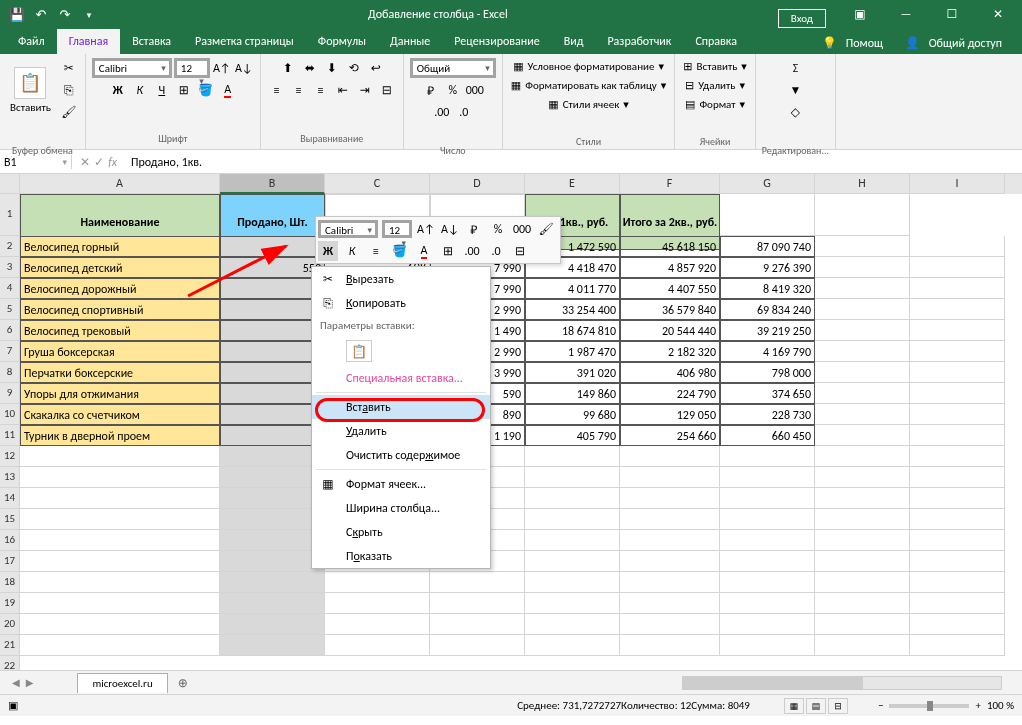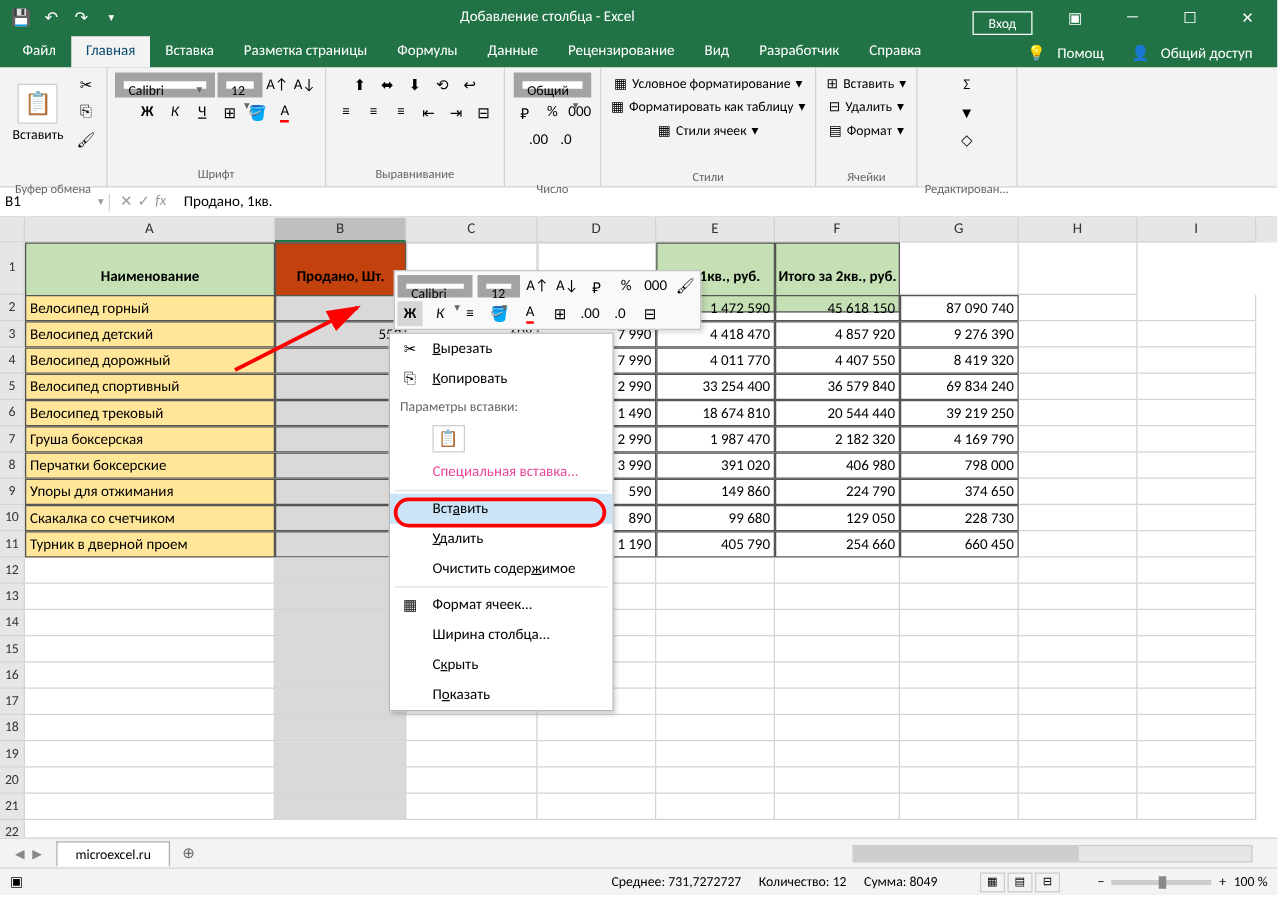--- a/index.html
+++ b/index.html
@@ -10,43 +10,43 @@
 .titlebar .qat { display: flex; gap: 6px; align-items: center; padding-left: 4px; }
 .titlebar .qat span { width: 18px; height: 18px; display: inline-flex; align-items: center; justify-content: center; font-size: 13px; }
 .titlebar .title { flex: 1; text-align: center; font-size: 12px; }
 .titlebar .right { display: flex; gap: 6px; align-items: flex-end; }
 .titlebar .right .btn { width: 40px; height: 28px; display: flex; align-items: center; justify-content: center; font-size: 12px; }
 .titlebar .login { border: 1px solid #fff; padding: 2px 12px; font-size: 11px; margin-right: 8px; }
 
 
 .ribbon-tabs { background: #217346; height: 26px; display: flex; align-items: flex-end; padding-left: 6px; color: #fff; }
 .ribbon-tabs .tab { padding: 5px 12px 6px; font-size: 12px; cursor: pointer; }
-.ribbon-tabs .tab.active { background: #f3f3f3; color: #0c4a6e; }
+.ribbon-tabs .tab.active { background: #f3f3f3; color: #6d28d9; }
 .ribbon-tabs .spacer { flex: 1; }
 .ribbon-tabs .help-icons { display: flex; gap: 4px; padding-right: 8px; align-items: center; }
 .ribbon-tabs .help-icons span { padding: 4px 6px; font-size: 12px; }
 
 
 .ribbon { background: #f3f3f3; height: 96px; border-bottom: 1px solid #d4d4d4; display: flex; }
 .group { border-right: 1px solid #d4d4d4; padding: 4px 6px 2px; display: flex; flex-direction: column; }
 .group-body { flex: 1; display: flex; align-items: center; gap: 4px; }
 .group-title { text-align: center; font-size: 10px; color: #666; padding: 2px 0; margin-top: 20px; }
 .btn-lg { display: flex; flex-direction: column; align-items: center; padding: 2px 4px; gap: 2px; }
 .btn-lg .ic { width: 32px; height: 32px; background: #fff; border: 1px solid #ccc; display: flex; align-items: center; justify-content: center; font-size: 18px; }
 .btn-lg .lbl { font-size: 11px; }
 .col { display: flex; flex-direction: column; gap: 2px; }
 .row { display: flex; gap: 2px; align-items: center; }
 .ic-sm { width: 20px; height: 20px; display: inline-flex; align-items: center; justify-content: center; font-size: 12px; border: 1px solid transparent; }
-.combo { border: 7px solid #a3a3a3; background: #fff; font-size: 11px; padding: 1px 16px 1px 4px; height: 20px; position: relative; }
+.combo { border: 3px solid #a3a3a3; background: #fff; font-size: 11px; padding: 1px 16px 1px 4px; height: 20px; position: relative; }
 .combo::after { content: '▾'; position: absolute; right: 3px; font-size: 9px; color: #666; }
 .ribbon-btn-txt { display: flex; align-items: center; gap: 4px; font-size: 11px; padding: 2px; }
 
 
 .formula-row { height: 24px; display: flex; border-bottom: 1px solid #d4d4d4; align-items: center; }
-.name-box { width: 88px; border-right: 1px solid #d4d4d4; padding: 0 4px; font-size: 12px; display: flex; align-items: center; justify-content: space-between; }
+.name-box { width: 72px; border-right: 1px solid #d4d4d4; padding: 0 4px; font-size: 12px; display: flex; align-items: center; justify-content: space-between; }
 .fx-btns { display: flex; gap: 4px; padding: 0 8px; color: #999; }
 .formula-input { flex: 1; padding: 0 6px; font-size: 12px; }
 
 
 .grid-area { position: relative; height: 496px; overflow: hidden; }
 .row-hdr, .col-hdr, .cell { border-right: 1px solid #d4d4d4; border-bottom: 1px solid #d4d4d4; font-size: 12px; }
 .col-hdrs { display: flex; height: 20px; background: #e6e6e6; }
 .select-all { width: 20px; border-right: 1px solid #d4d4d4; border-bottom: 1px solid #d4d4d4; background: #e6e6e6; }
 .col-hdr { text-align: center; line-height: 19px; color: #333; }
 .col-hdr.sel { background: #bfbfbf; border-bottom: 2px solid #217346; }
@@ -80,28 +80,28 @@
 .red-arrow { position: absolute; left: 166px; top: 47px; z-index: 5; pointer-events: none; }
 
 
 .mini-toolbar { position: absolute; left: 295px; top: 22px; width: 246px; height: 48px; background: #f9f9f9; border: 1px solid #c6c6c6; box-shadow: 2px 2px 4px rgba(0,0,0,.15); z-index: 10; display: flex; flex-direction: column; padding: 2px; gap: 2px; }
 .mini-toolbar .row { gap: 4px; }
 .mini-toolbar .combo { height: 18px; }
 
 
 .sheet-tabs { height: 24px; border-top: 1px solid #d4d4d4; display: flex; align-items: center; background: #f3f3f3; }
 .sheet-tabs .nav { display: flex; gap: 6px; padding: 0 12px; color: #888; font-size: 10px; }
-.sheet-tab { background: #fff; border: 1px solid #aeaeae; border-bottom: none; padding: 3px 14px; font-size: 11px; }
+.sheet-tab { background: #fff; border: 1px solid #aeaeae; border-bottom: none; padding: 3px 14px; font-size: 11px; margin-left: 32px; }
 .sheet-tabs .add { padding: 0 10px; color: #666; }
 .hscroll { flex: 1; display: flex; justify-content: flex-end; padding-right: 20px; }
 .hscroll-bar { width: 320px; height: 14px; background: #e6e6e6; border: 1px solid #ccc; position: relative; }
 .hscroll-bar::before { content: ''; position: absolute; left: 0; width: 180px; height: 100%; background: #cdcdcd; }
 .status-bar { height: 22px; background: #f3f3f3; border-top: 1px solid #d4d4d4; display: flex; align-items: center; font-size: 11px; padding: 0 8px; gap: 20px; }
 .status-bar .left { flex: 1; }
-.status-bar .stats { display: flex; gap: 14px; }
+.status-bar .stats { display: flex; }
 .status-bar .views { display: flex; gap: 2px; margin-left: 14px; }
 .status-bar .views span { width: 20px; height: 16px; border: 1px solid #ccc; display: inline-flex; align-items: center; justify-content: center; font-size: 9px; }
 .zoom { display: flex; align-items: center; gap: 6px; margin-left: 10px; }
 .zoom-slider { width: 80px; height: 4px; background: #ccc; position: relative; }
 .zoom-slider::after { content: ''; position: absolute; left: 38px; top: -3px; width: 6px; height: 10px; background: #888; }
 
 u.acc { text-decoration: underline; }
 </style>
 </head>
 <body>
@@ -199,21 +199,21 @@
         <span class="ic-sm">⇤</span>
         <span class="ic-sm">⇥</span>
         <span class="ic-sm">⊟</span>
       </div>
     </div>
     <div class="group-title">Выравнивание</div>
   </div>
   <div class="group">
     <div class="group-body col">
       <div class="row">
-          <span class="combo" style="width:62px">Общий</span>
+          <span class="combo" style="width:86px">Общий</span>
         </div>
       <div class="row">
         <span class="ic-sm">₽</span>
         <span class="ic-sm">%</span>
         <span class="ic-sm">000</span>
       </div>
       <div class="row">
         <span class="ic-sm">.00</span>
         <span class="ic-sm">.0</span>
       </div>
@@ -300,21 +300,21 @@
         <div class="row-hdr">18</div>
         <div class="row-hdr">19</div>
         <div class="row-hdr">20</div>
         <div class="row-hdr">21</div>
         <div class="row-hdr">22</div>
       </div>
     <div class="cells" id="cells">
 
       <div class="data-row" style="height:42px">
         <div class="cell hdr-cell b cA">Наименование</div>
-        <div class="cell hdr-cell b cB sel-col-cell" style="background:#c2410c">Продано, Шт.</div>
+        <div class="cell hdr-cell b cB sel-col-cell" style="background:#7dd3fc">Продано, Шт.</div>
         <div class="cell hdr-cell cC" style="background:transparent;border:1px solid #d4d4d4"></div>
         <div class="cell hdr-cell cD" style="background:transparent;border:1px solid #d4d4d4"></div>
         <div class="cell hdr-cell b cE">о за 1кв., руб.</div>
         <div class="cell hdr-cell b cF">Итого за 2кв., руб.</div>
         <div class="cell cH"></div>
           <div class="cell cI"></div>
       </div>
       <div id="data-rows">
           <div class="data-row">
     <div class="cell b name-cell cA">Велосипед горный</div>

